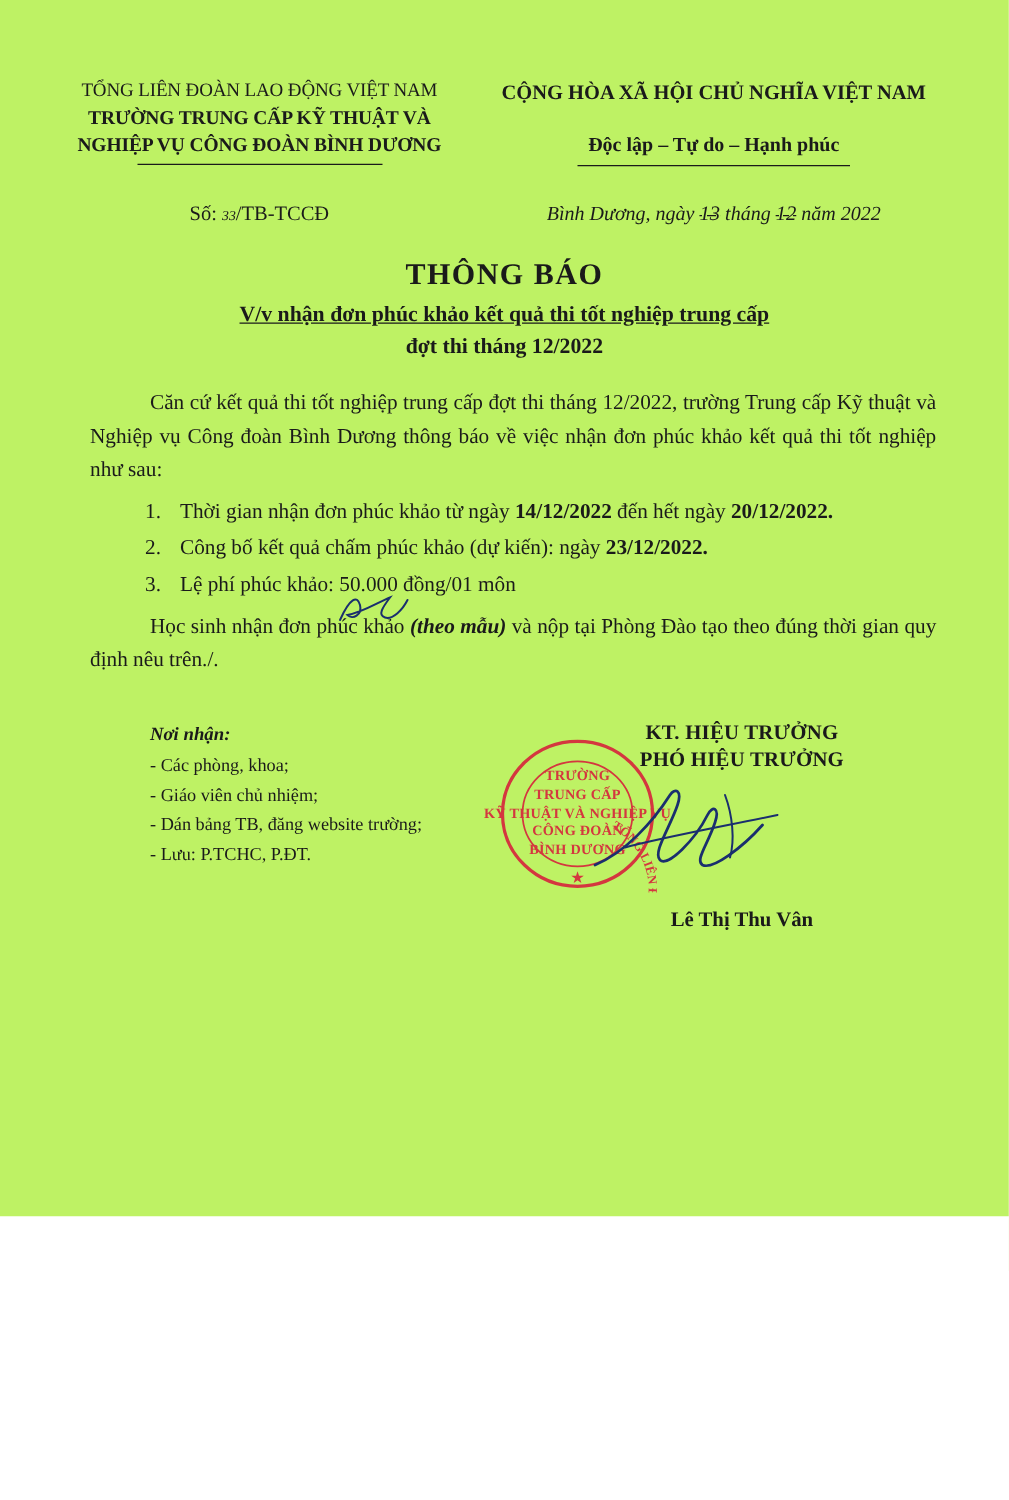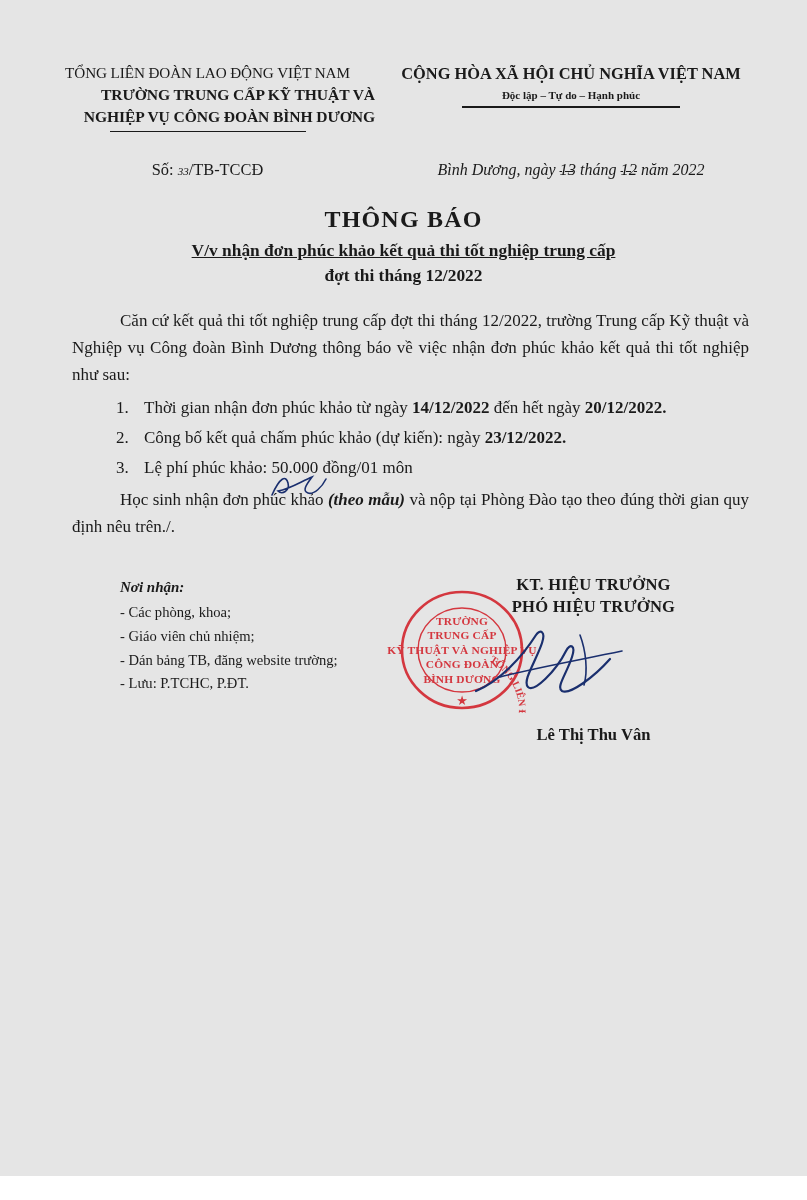--- a/index.html
+++ b/index.html
@@ -12,22 +12,22 @@
     height: 1200px;
     position: relative;
     font-family: "Liberation Serif", serif;
     color: #1a1a1a;
     overflow: hidden;
   }
 
   .page {
     position: relative;
     width: 807px;
-    height: 1176px;
-    background: #e5e5e5;
+    height: 973px;
+    background: #bef264;
   }
 
   
   .header {
     display: flex;
     flex-direction: row;
     padding: 62px 40px 0 40px;
   }
   .header-left {
     width: 335px;
@@ -40,31 +40,30 @@
     line-height: 1.5;
   }
   .org-line {
     font-size: 15.2px;
     letter-spacing: -0.1px;
     white-space: nowrap;
   }
   .org-line.bold {
     font-weight: bold;
     font-size: 15.6px;
-    text-align: right;
   }
   .nation-line {
     font-weight: bold;
     font-size: 16.4px;
     white-space: nowrap;
   }
   .motto-line {
     font-weight: bold;
-    font-size: 11px;
-    margin-top: 0;
+    font-size: 16px;
+    margin-top: 18px;
   }
   .motto-underline {
     width: 218px;
     height: 1.4px;
     background: #1a1a1a;
     margin: 3px auto 0 auto;
   }
   .org-underline {
     width: 196px;
     height: 1.4px;

